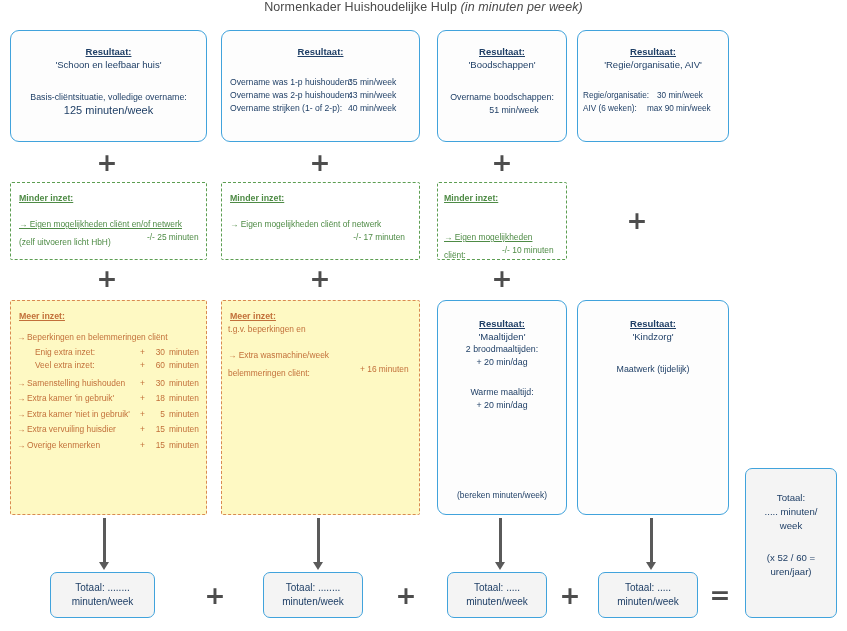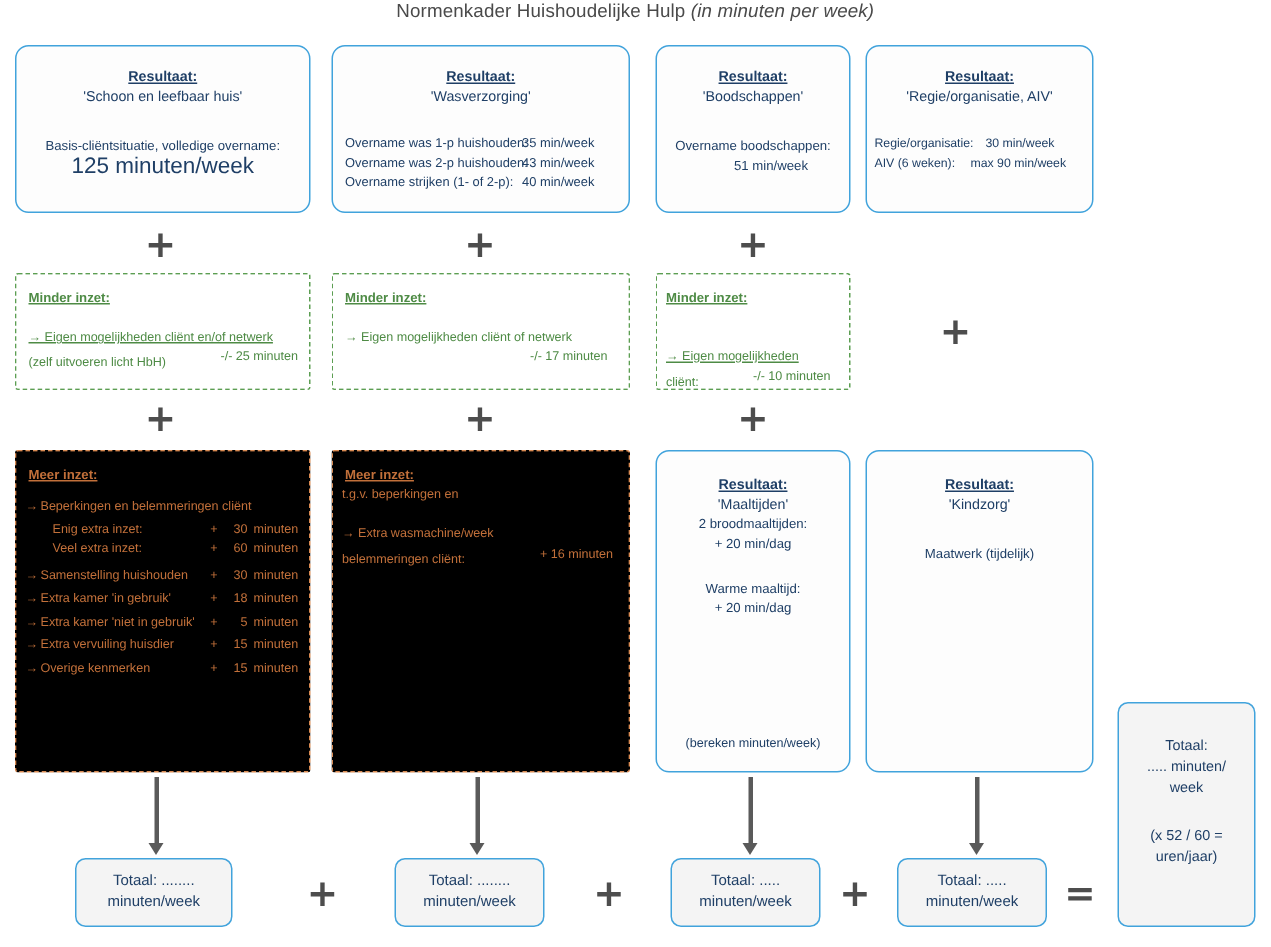--- a/index.html
+++ b/index.html
@@ -47,21 +47,21 @@
     background: #fdfdfd;
   }
   .box-green {
     border: 1.7px dashed #5c9e52;
     border-radius: 2px;
     background: #ffffff;
   }
   .box-orange {
     border: 1.7px dashed #d98a52;
     border-radius: 2px;
-    background: #000000;
+    background: #fef9c3;
   }
   .box-total {
     border: 1.6px solid #41a3dc;
     border-radius: 7px;
     background: #f4f4f4;
   }
 
   
   .hdr {
     text-align: center;
@@ -184,26 +184,25 @@
 <div id="canvas">
 
   <div class="title">
     <span>Normenkader Huishoudelijke Hulp </span><span class="it">(in minuten per week)</span>
   </div>
 
   <div class="box box-blue" style="left:10px; top:30px; width:197px; height:112px;">
     <div class="hdr" style="margin-top:14px;">Resultaat:</div>
     <div class="sub">'Schoon en leefbaar huis'</div>
     <div class="sub" style="margin-top:20px; font-size:8.8px;">Basis-cliëntsituatie, volledige overname:</div>
-    <div class="sub" style="font-size:15px;">125 minuten/week</div>
+    <div class="sub" style="font-size:11px;">125 minuten/week</div>
   </div>
 
   <div class="box box-blue" style="left:221px; top:30px; width:199px; height:112px;">
     <div class="hdr" style="margin-top:14px;">Resultaat:</div>
-    <div class="sub">'Wasverzorging'</div>
     <div style="margin-top:18px; padding-left:8px;">
       <div class="lines"><span class="lbl" style="width:118px;">Overname was 1-p huishouden:</span><span class="val">35 min/week</span></div>
       <div class="lines"><span class="lbl" style="width:118px;">Overname was 2-p huishouden:</span><span class="val">43 min/week</span></div>
       <div class="lines"><span class="lbl" style="width:118px;">Overname strijken (1- of 2-p):</span><span class="val">40 min/week</span></div>
     </div>
   </div>
 
   <div class="box box-blue" style="left:437px; top:30px; width:130px; height:112px;">
     <div class="hdr" style="margin-top:14px;">Resultaat:</div>
     <div class="sub">'Boodschappen'</div>

